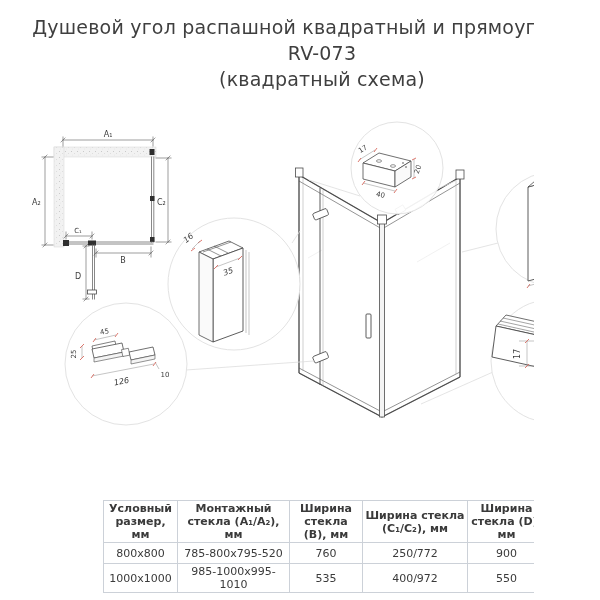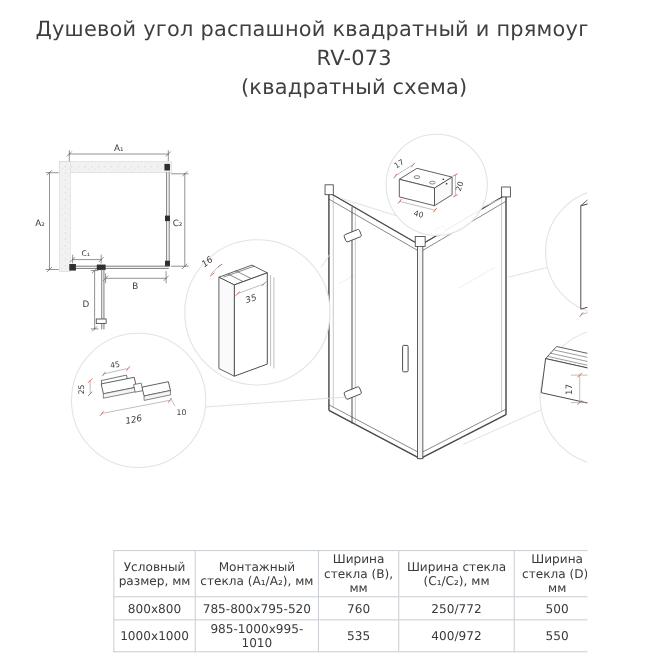--- a/index.html
+++ b/index.html
@@ -9,21 +9,21 @@
          font-size:19px;line-height:26px;color:#3f3f3f;letter-spacing:.2px;}
   .diagram{position:absolute;top:68px;left:0;width:600px;height:430px;}
   svg text{font-family:"DejaVu Sans","Liberation Sans",sans-serif;fill:#3c3c3c;}
   .dim{font-size:8px;}
   .dim-s{font-size:7px;}
   .dim-i{font-size:8px;font-style:italic;}
   .spec-table{position:absolute;top:500px;left:81px;width:442px;border-collapse:collapse;
               table-layout:fixed;font-size:11px;color:#3a3a3a;}
   .spec-table th,.spec-table td{border:1px solid #ccd1d8;text-align:center;
               vertical-align:middle;font-weight:normal;padding:1px 2px;overflow:hidden;}
-  .spec-table th{height:32px;line-height:13px;font-size:11px;}
+  .spec-table th{height:32px;line-height:13px;font-size:11px;font-weight:bold;}
   .spec-table td{height:18px;font-size:11px;}
 </style>
 </head>
 <body>
 
 <div class="page">
 
   <div class="title">
     <div>Душевой угол распашной квадратный и прямоугольный RV-073</div>
     <div>(квадратный схема)</div>
@@ -316,21 +316,21 @@
         <th>Ширина стекла (C₁/C₂), мм</th>
         <th>Ширина стекла (D), мм</th>
       </tr>
     </thead>
     <tbody>
       <tr>
         <td>800x800</td>
         <td>785-800x795-520</td>
         <td>760</td>
         <td>250/772</td>
-        <td>500</td>
+        <td>900</td>
       </tr>
       <tr>
         <td>1000x1000</td>
         <td>985-1000x995-1010</td>
         <td>535</td>
         <td>400/972</td>
         <td>550</td>
       </tr>
     </tbody>
   </table>

